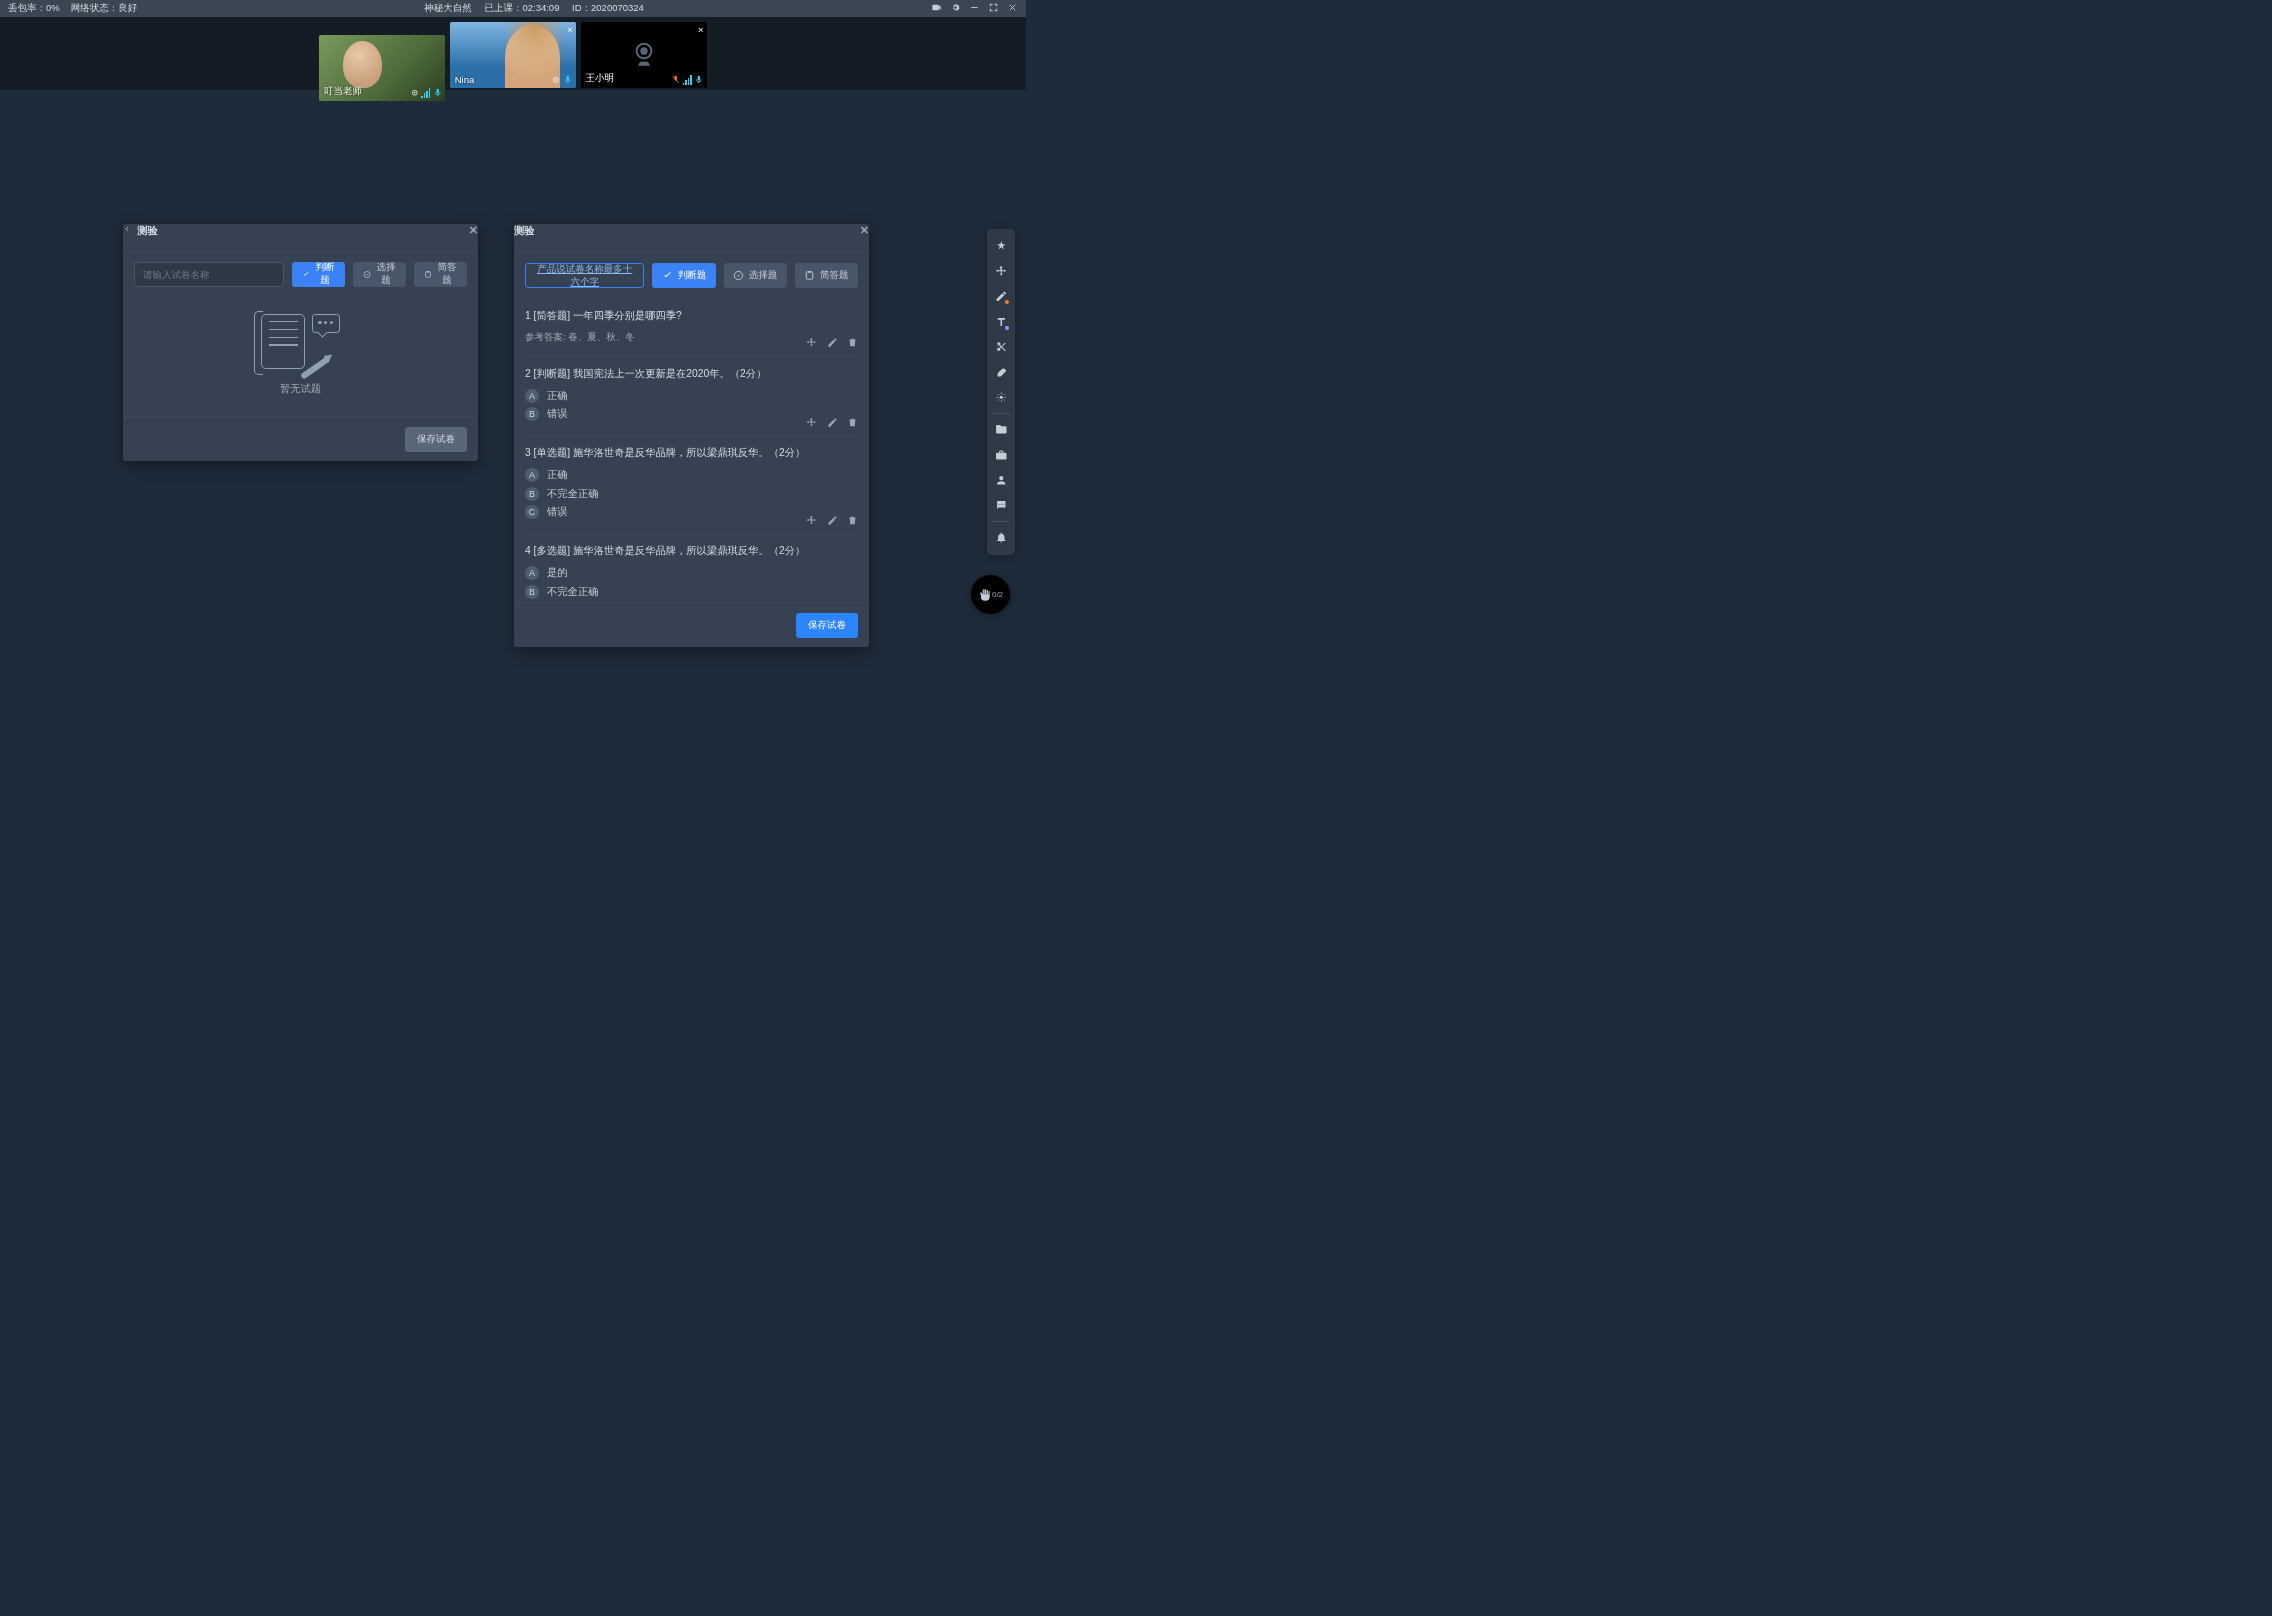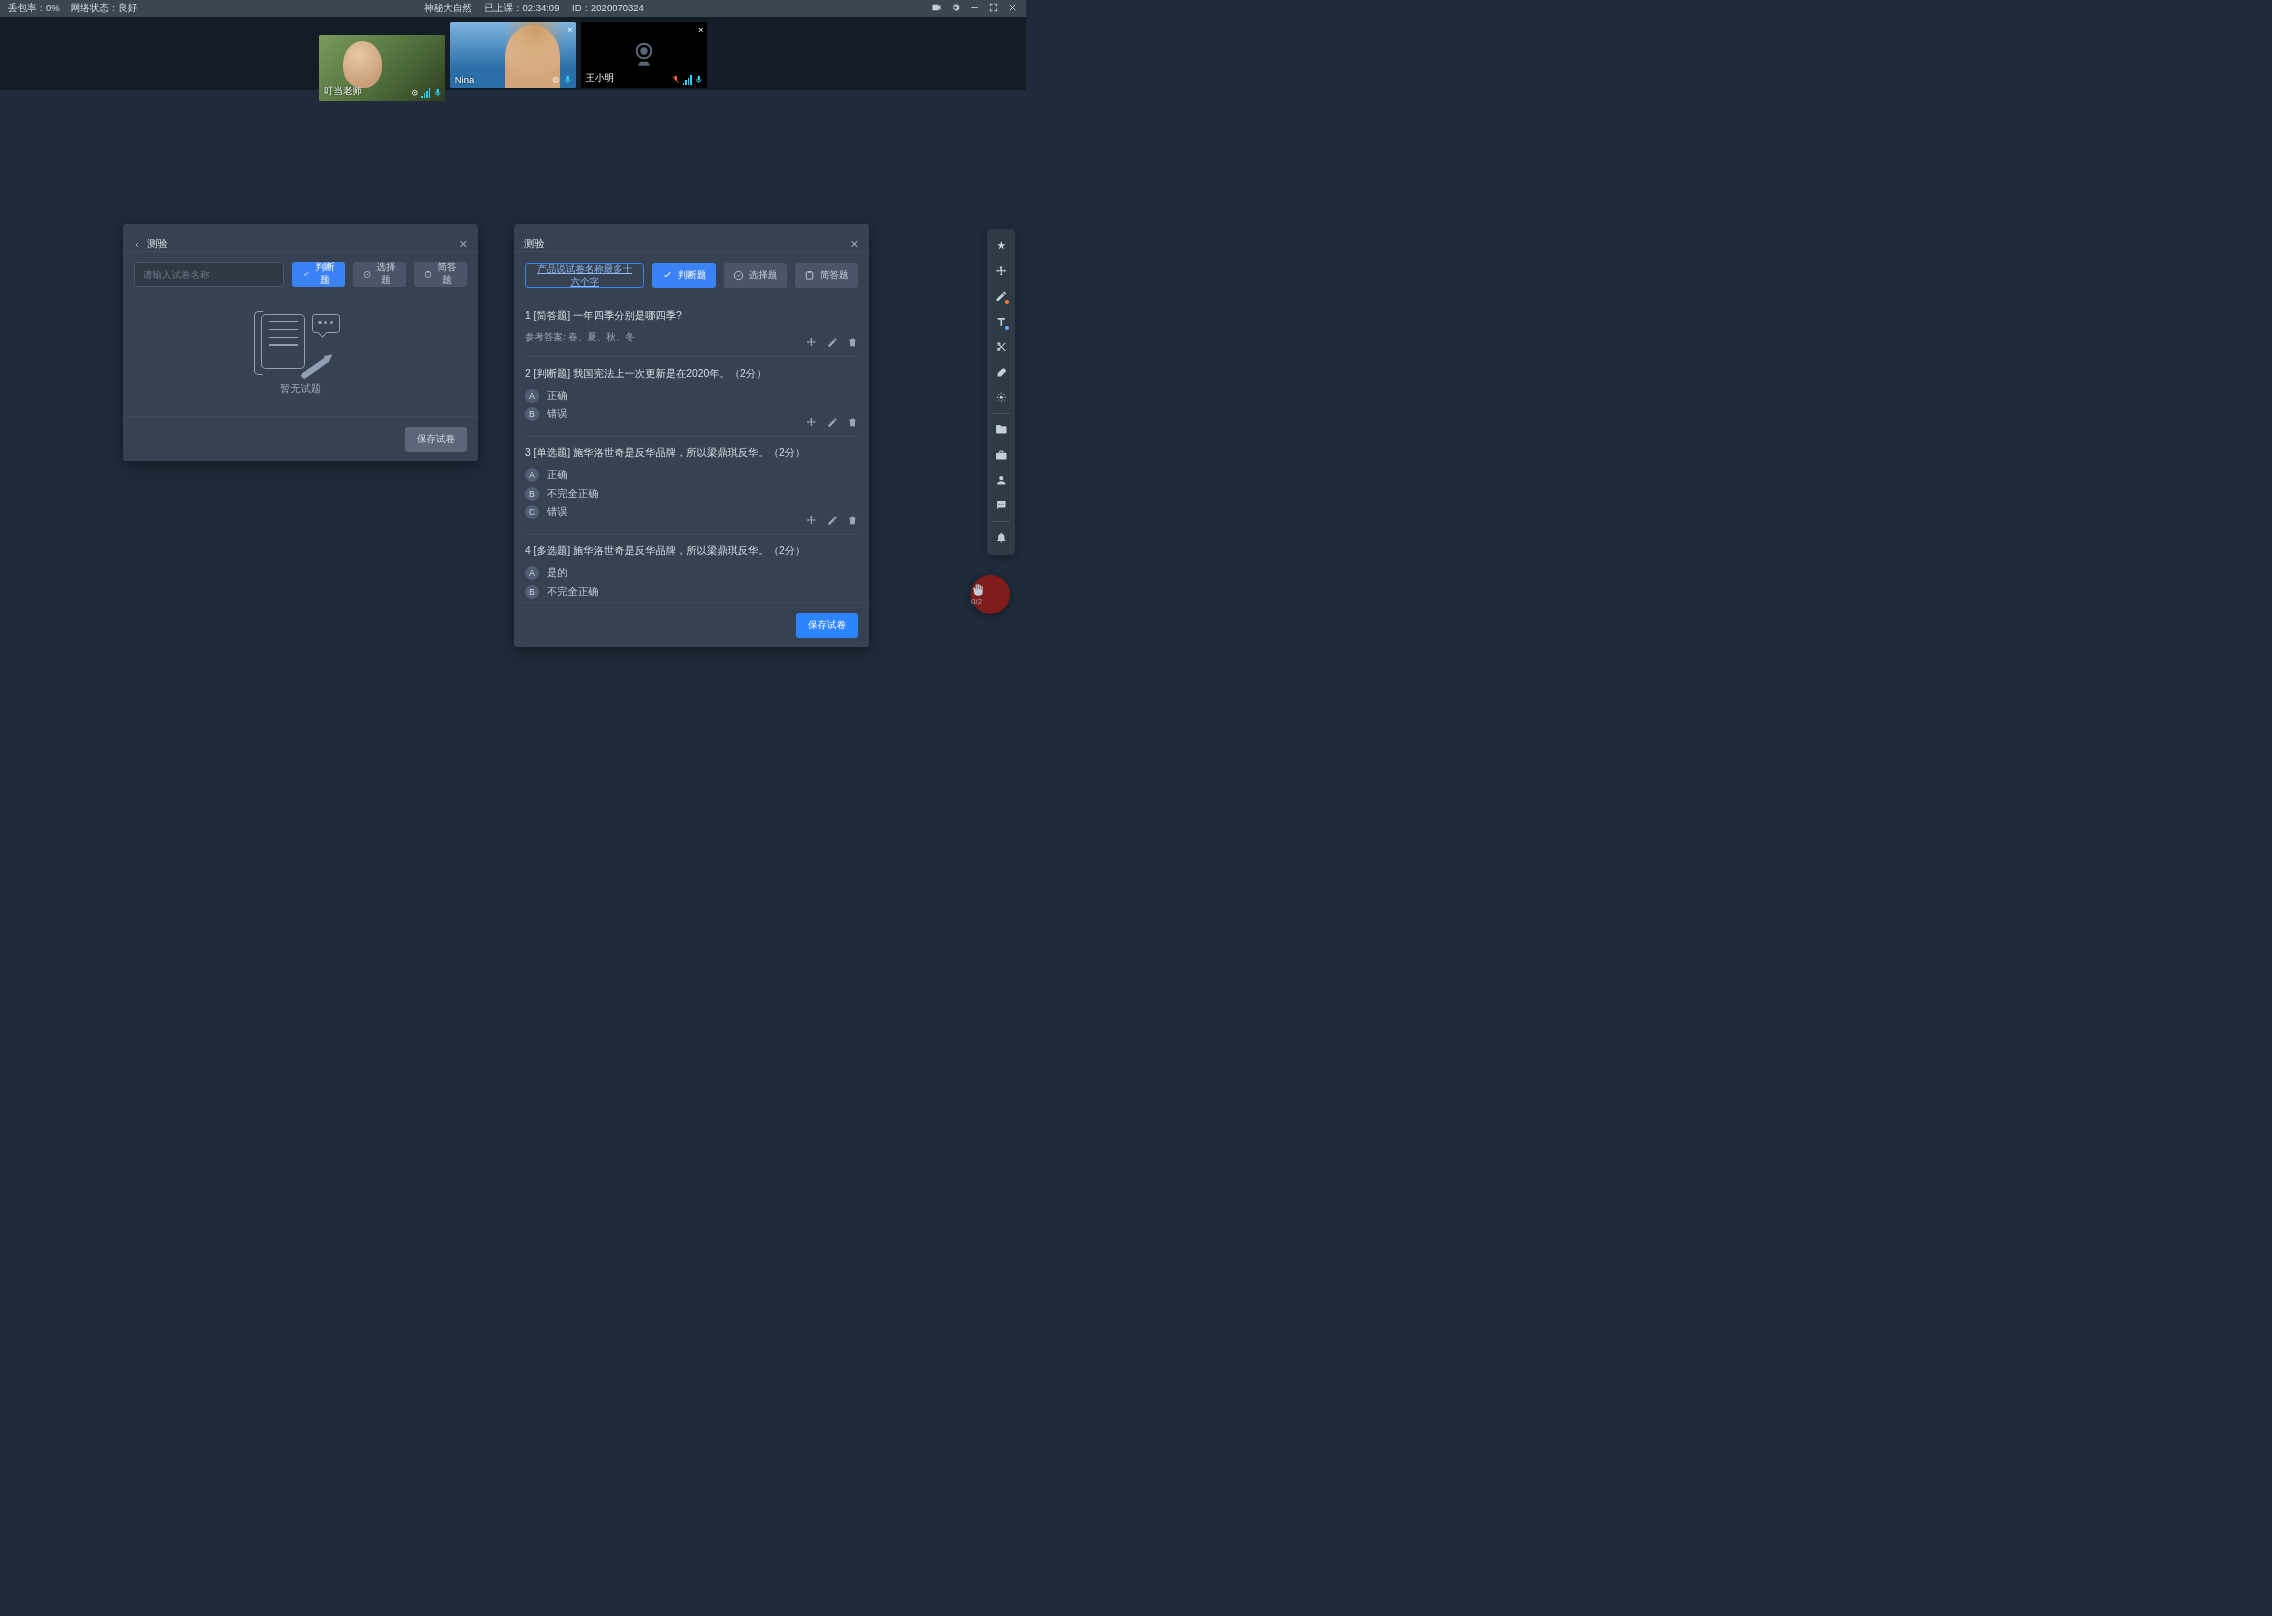--- a/index.html
+++ b/index.html
@@ -65,22 +65,23 @@
 
 .panel {
   position: absolute;
   background: #364251;
   border-radius: 3.2px;
   box-shadow: 0 3.2px 16px rgba(0,0,0,0.4);
   display: flex;
   flex-direction: column;
 }
 .panel-header {
-  height: 28px; display:flex; align-items:flex-end; padding:0 10px;
+  height: 28px; display:flex; align-items:flex-start; padding:0 0;
   border-bottom: 0.8px solid rgba(255,255,255,0.05);
+  font-weight: bold;
 }
 .panel-header .back { margin-right:6.3px; cursor:pointer; }
 .panel-header .title { font-size:10.3px; color:#d5dde4; }
 .panel-header .spacer { flex:1; }
 .panel-header .close { cursor:pointer; color:#9ba6b2; font-size:11px; }
 
 .panel-body { flex:1; overflow-y:auto; padding: 9.5px 11px; }
 .panel-body::-webkit-scrollbar { width:4.7px; }
 .panel-body::-webkit-scrollbar-thumb { background:#4a5866; border-radius:2.4px; }
 
@@ -131,22 +132,22 @@
   display:flex; flex-direction:column; gap:3.2px; align-items:center;
   box-shadow: 0 1.6px 8px rgba(0,0,0,0.3);
 }
 .tool-btn { width:22px; height:22px; display:flex; align-items:center; justify-content:center; cursor:pointer; border-radius:3.2px; position:relative; }
 .tool-btn svg { width:12.6px; height:12.6px; fill:#c4cdd6; }
 .tool-btn .dot { position:absolute; right:2.4px; bottom:3.2px; width:4px; height:4px; background:#ff7a2d; border-radius:50%; }
 .tool-sep { width:17.4px; height:0.8px; background:#45515f; margin:1.6px 0; }
 
 .hand-fab {
   position:absolute; right:16px; bottom:115px;
-  width:39px; height:39px; border-radius:50%; background:#7f1d1d;
-  display:flex; flex-direction:column; align-items:flex-start; justify-content:center;
+  width:39px; height:39px; border-radius:50%; background:#000000;
+  display:flex; flex-direction:row; align-items:center; justify-content:center;
   box-shadow: 0 1.6px 8px rgba(0,0,0,0.4); cursor:pointer;
 }
 .hand-fab svg { width:14px; height:14px; fill:#c4cdd6; }
 .hand-fab .cnt { font-size:8px; color:#9ba6b2; margin-top:0.8px; }
 
 .cam-off-icon { width:32px; height:32px; }
 .cam-off-icon circle { fill:none; stroke:#5a6676; stroke-width:3; }
 .cam-off-icon .lens { fill:#5a6676; }
 .cam-off-icon .base { fill:#5a6676; }
 </style>

